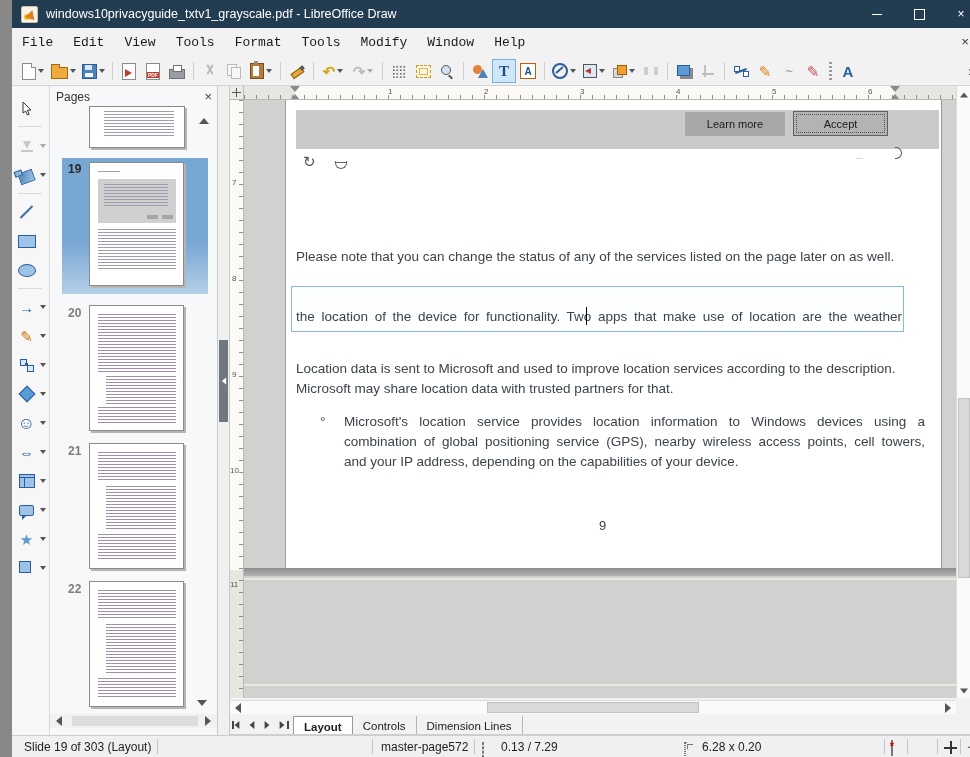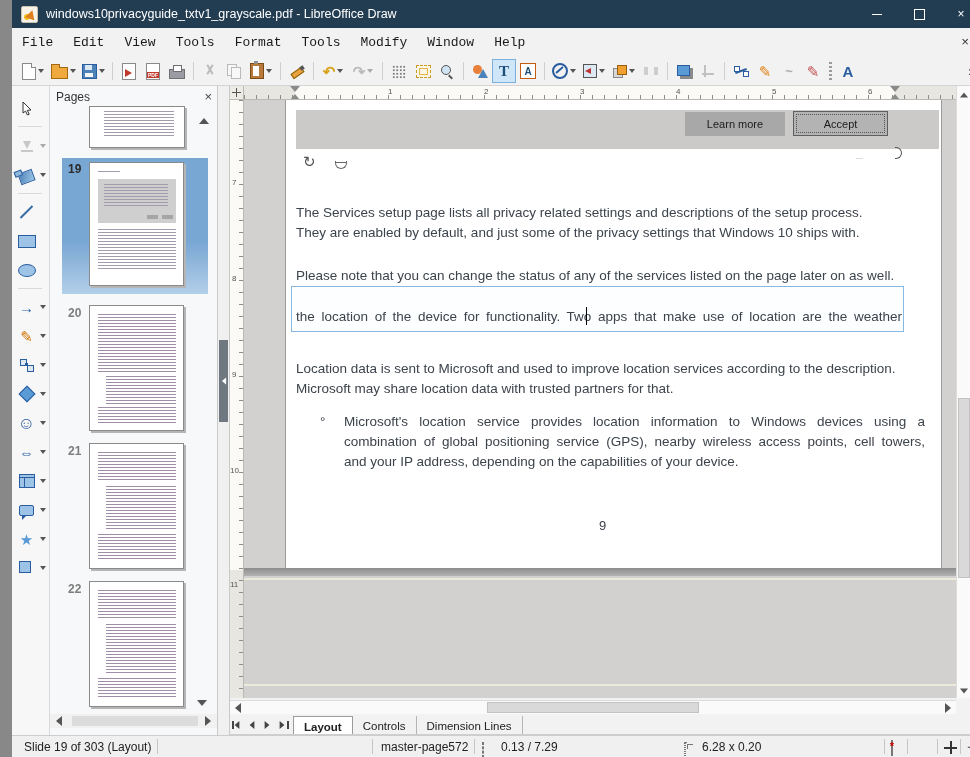--- a/index.html
+++ b/index.html
@@ -619,23 +619,21 @@
         <div class="btn-accept">Accept</div>
       </div>
 
       <span class="oobe-icon glyph" style="left:17px;top:54px;font-size:15px">↻</span>
       <span class="oobe-icon" style="left:52px;top:57px"><span class="ic-mic"></span></span>
       <span class="oobe-icon" style="left:567px;top:61px"><span class="ic-kbd"></span></span>
       <span class="oobe-icon" style="left:599px;top:58px"><span class="ic-spk"></span><span class="spk-wave" style="margin-top:-11px;display:block"></span></span>
 
       <div class="hl-box"></div>
 
-      <div class="docline" style="top:105px">The Services setup page lists all privacy related settings and descriptions of the setup process.</div>
-      <div class="docline" style="top:125px">They are enabled by default, and just some of the privacy settings that Windows 10 ships with.</div>
-      <div class="docline" style="top:168px">Please note that you can change the status of any of the services listed on the page later on as well.</div>
+      <div class="docline" style="top:149px">Please note that you can change the status of any of the services listed on the page later on as well.</div>
       <div class="docline just" style="top:209px">the location of the device for functionality. Two apps that make use of location are the weather</div>
       <div class="docline" style="top:261px">Location data is sent to Microsoft and used to improve location services according to the description.</div>
       <div class="docline" style="top:281px">Microsoft may share location data with trusted partners for that.</div>
       <div class="docline" style="top:314px;left:34px;width:20px">°</div>
       <div class="docline bjust" style="top:334px">combination of global positioning service (GPS), nearby wireless access points, cell towers,</div>
       <div class="docline bjust" style="top:314px">Microsoft's location service provides location information to Windows devices using a</div>
       <div class="docline" style="top:354px;left:58px">and your IP address, depending on the capabilities of your device.</div>
       <div class="caret"></div>
       <div class="pagenum">9</div>
     </div>

